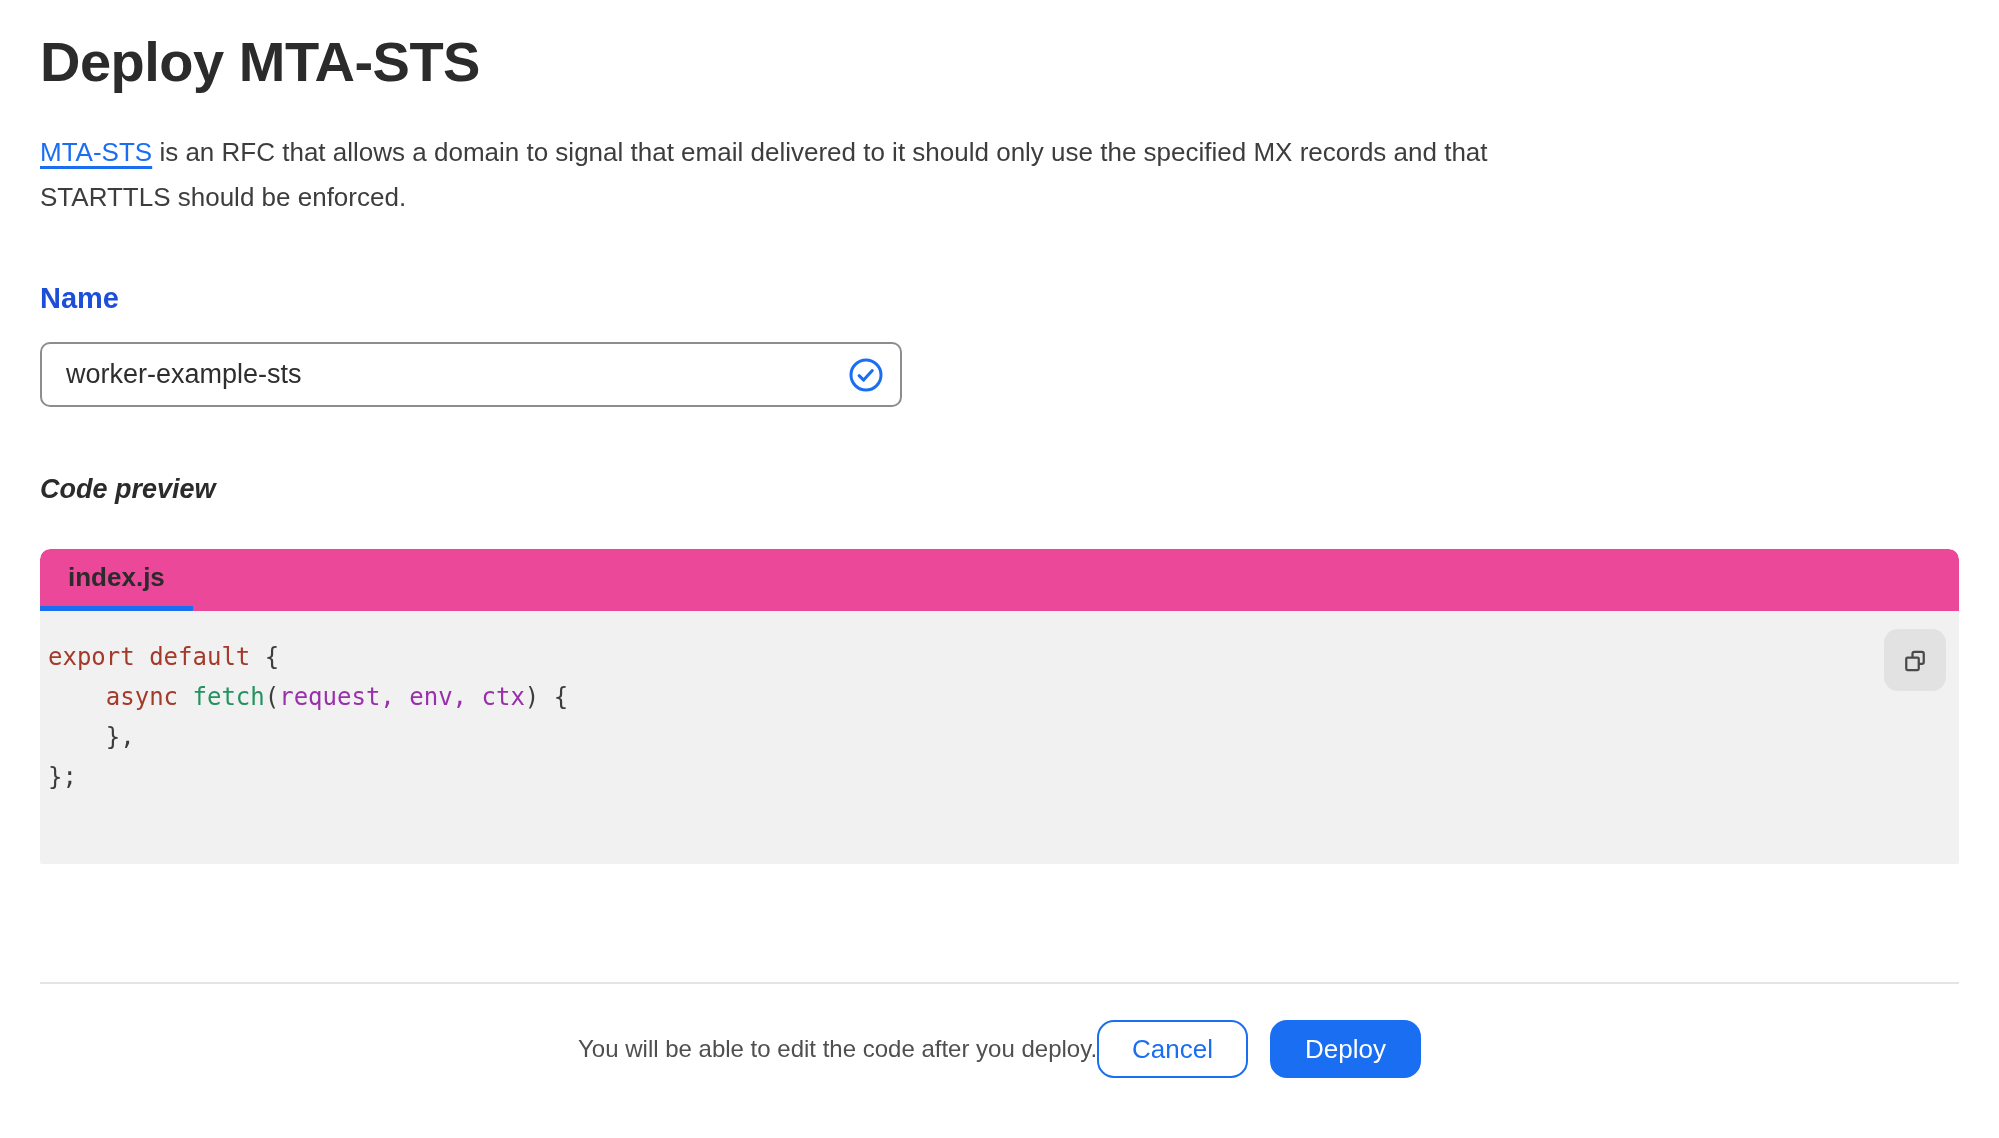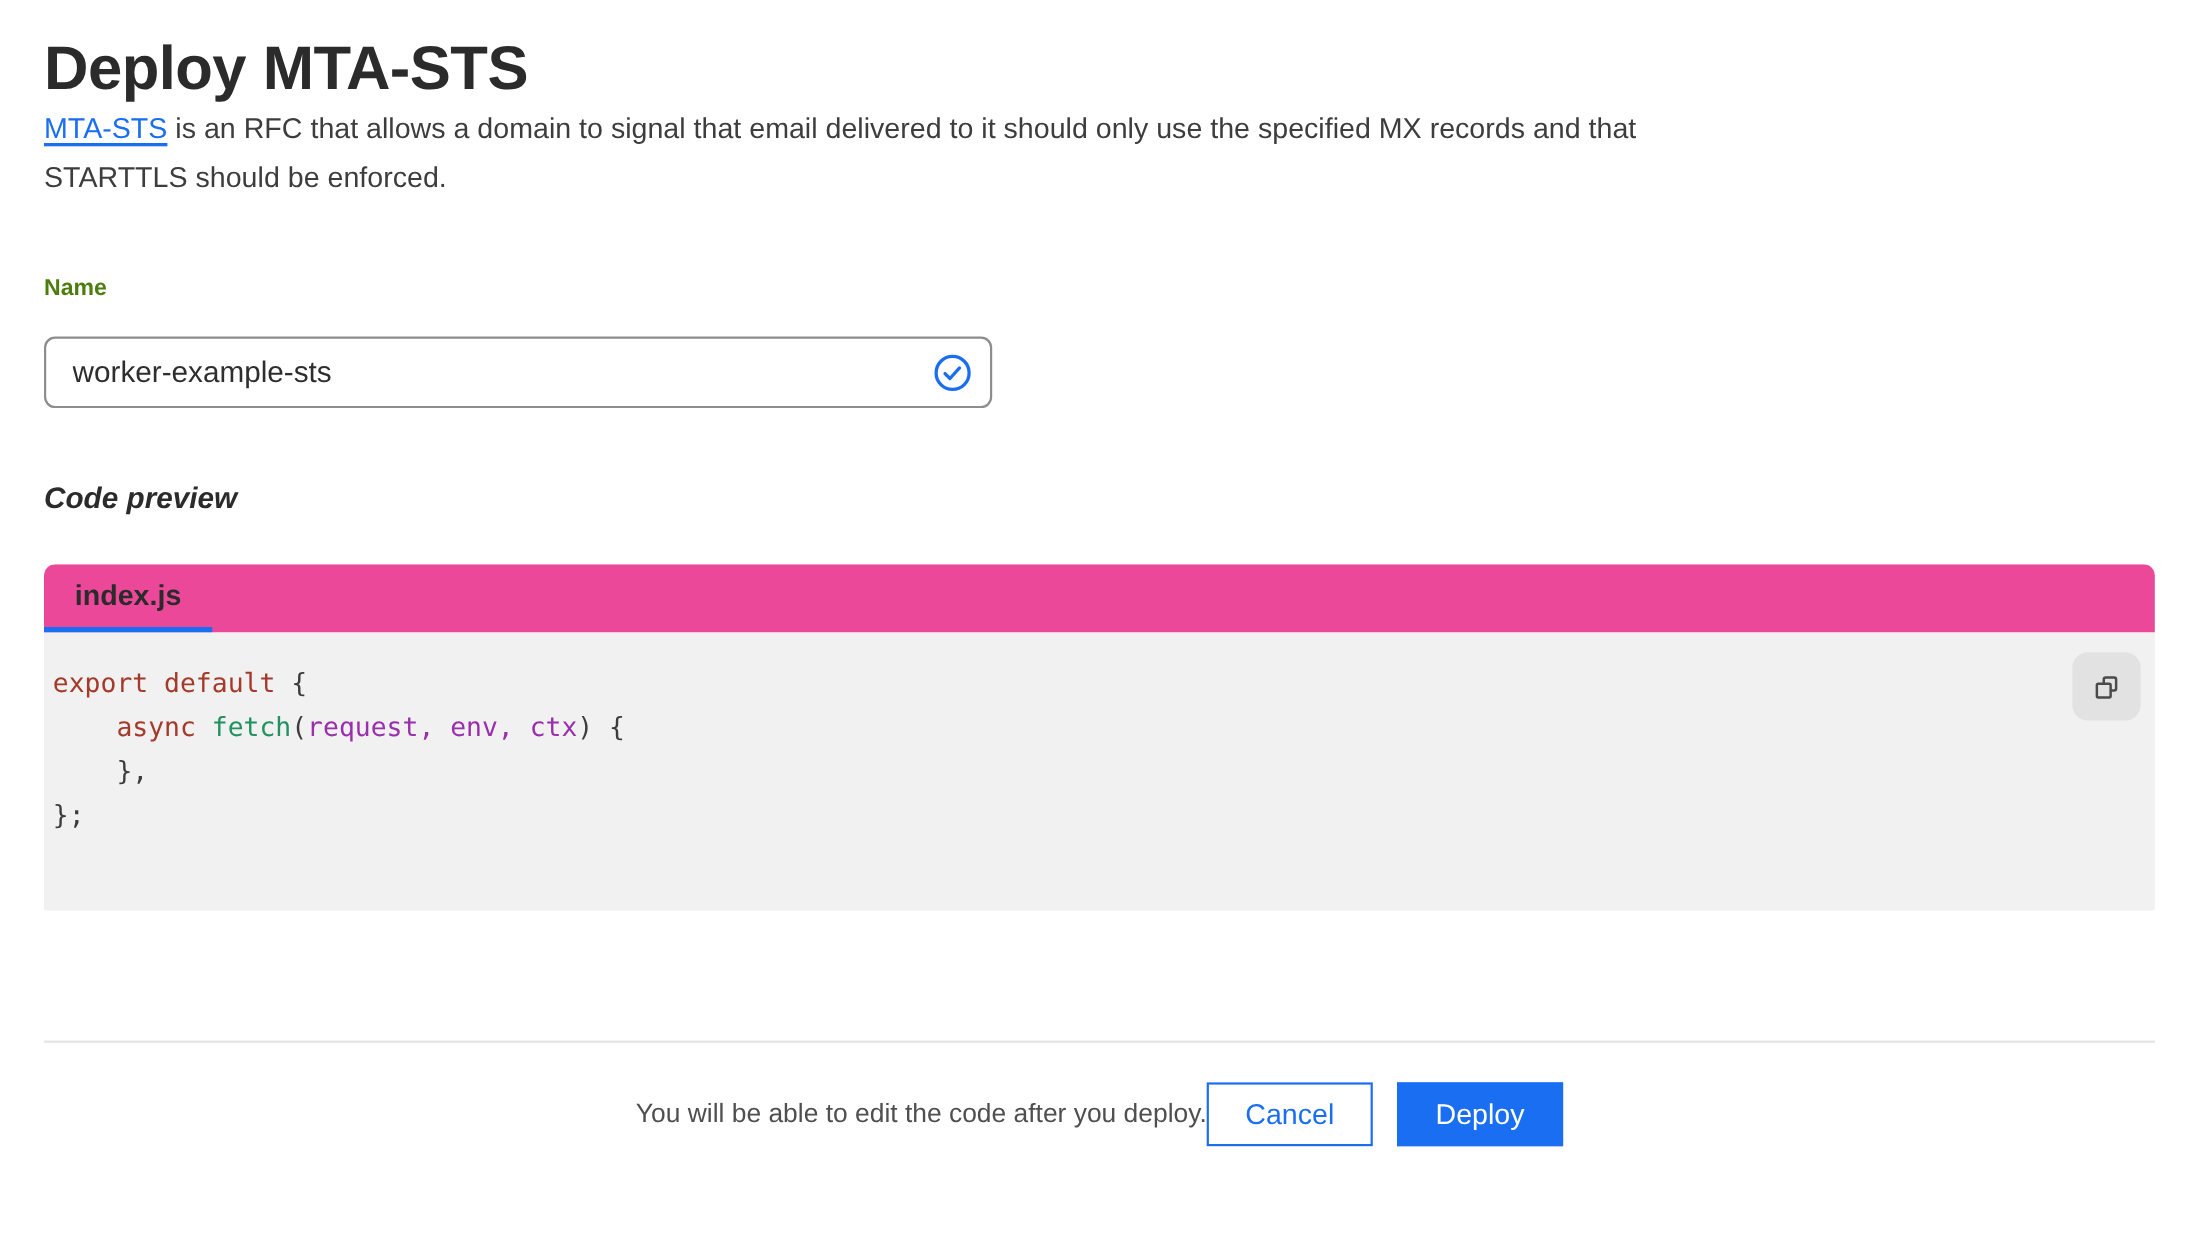--- a/index.html
+++ b/index.html
@@ -15,39 +15,40 @@
   h1.page-title {
     margin-top: 30px;
     font-size: 56px;
     font-weight: 700;
     letter-spacing: -0.5px;
     color: #2b2b2b;
     line-height: 64px;
   }
 
   p.description {
+    margin-top: 36px;
     font-size: 26px;
     line-height: 45px;
     color: #3d3d3d;
     max-width: 1510px;
   }
   a.doc-link {
     color: var(--accent);
     text-decoration: underline;
     text-underline-offset: 5px;
     text-decoration-thickness: 2.5px;
     cursor: pointer;
   }
 
   .field-label {
     display: block;
     margin-top: 62px;
-    font-size: 21px;
-    font-weight: 700;
-    color: #4d7c0f;
+    font-size: 29px;
+    font-weight: 700;
+    color: #1d4ed8;
     line-height: 32px;
   }
 
   .input-wrap {
     position: relative;
     margin-top: 28px;
     width: 862px;
   }
   .name-input {
     width: 100%;
@@ -153,21 +154,21 @@
     justify-content: center;
     align-items: center;
   }
   .footer-note {
     font-size: 24px;
     color: #4f4f4f;
   }
   .footer-actions { display: flex; gap: 22px; }
   .btn {
     height: 58px;
-    border-radius: 0;
+    border-radius: 17px;
     font-family: "Liberation Sans", sans-serif;
     font-size: 26px;
     padding: 0 33px;
     cursor: pointer;
     display: flex;
     align-items: center;
     justify-content: center;
   }
   .btn-secondary {
     background: #ffffff;

